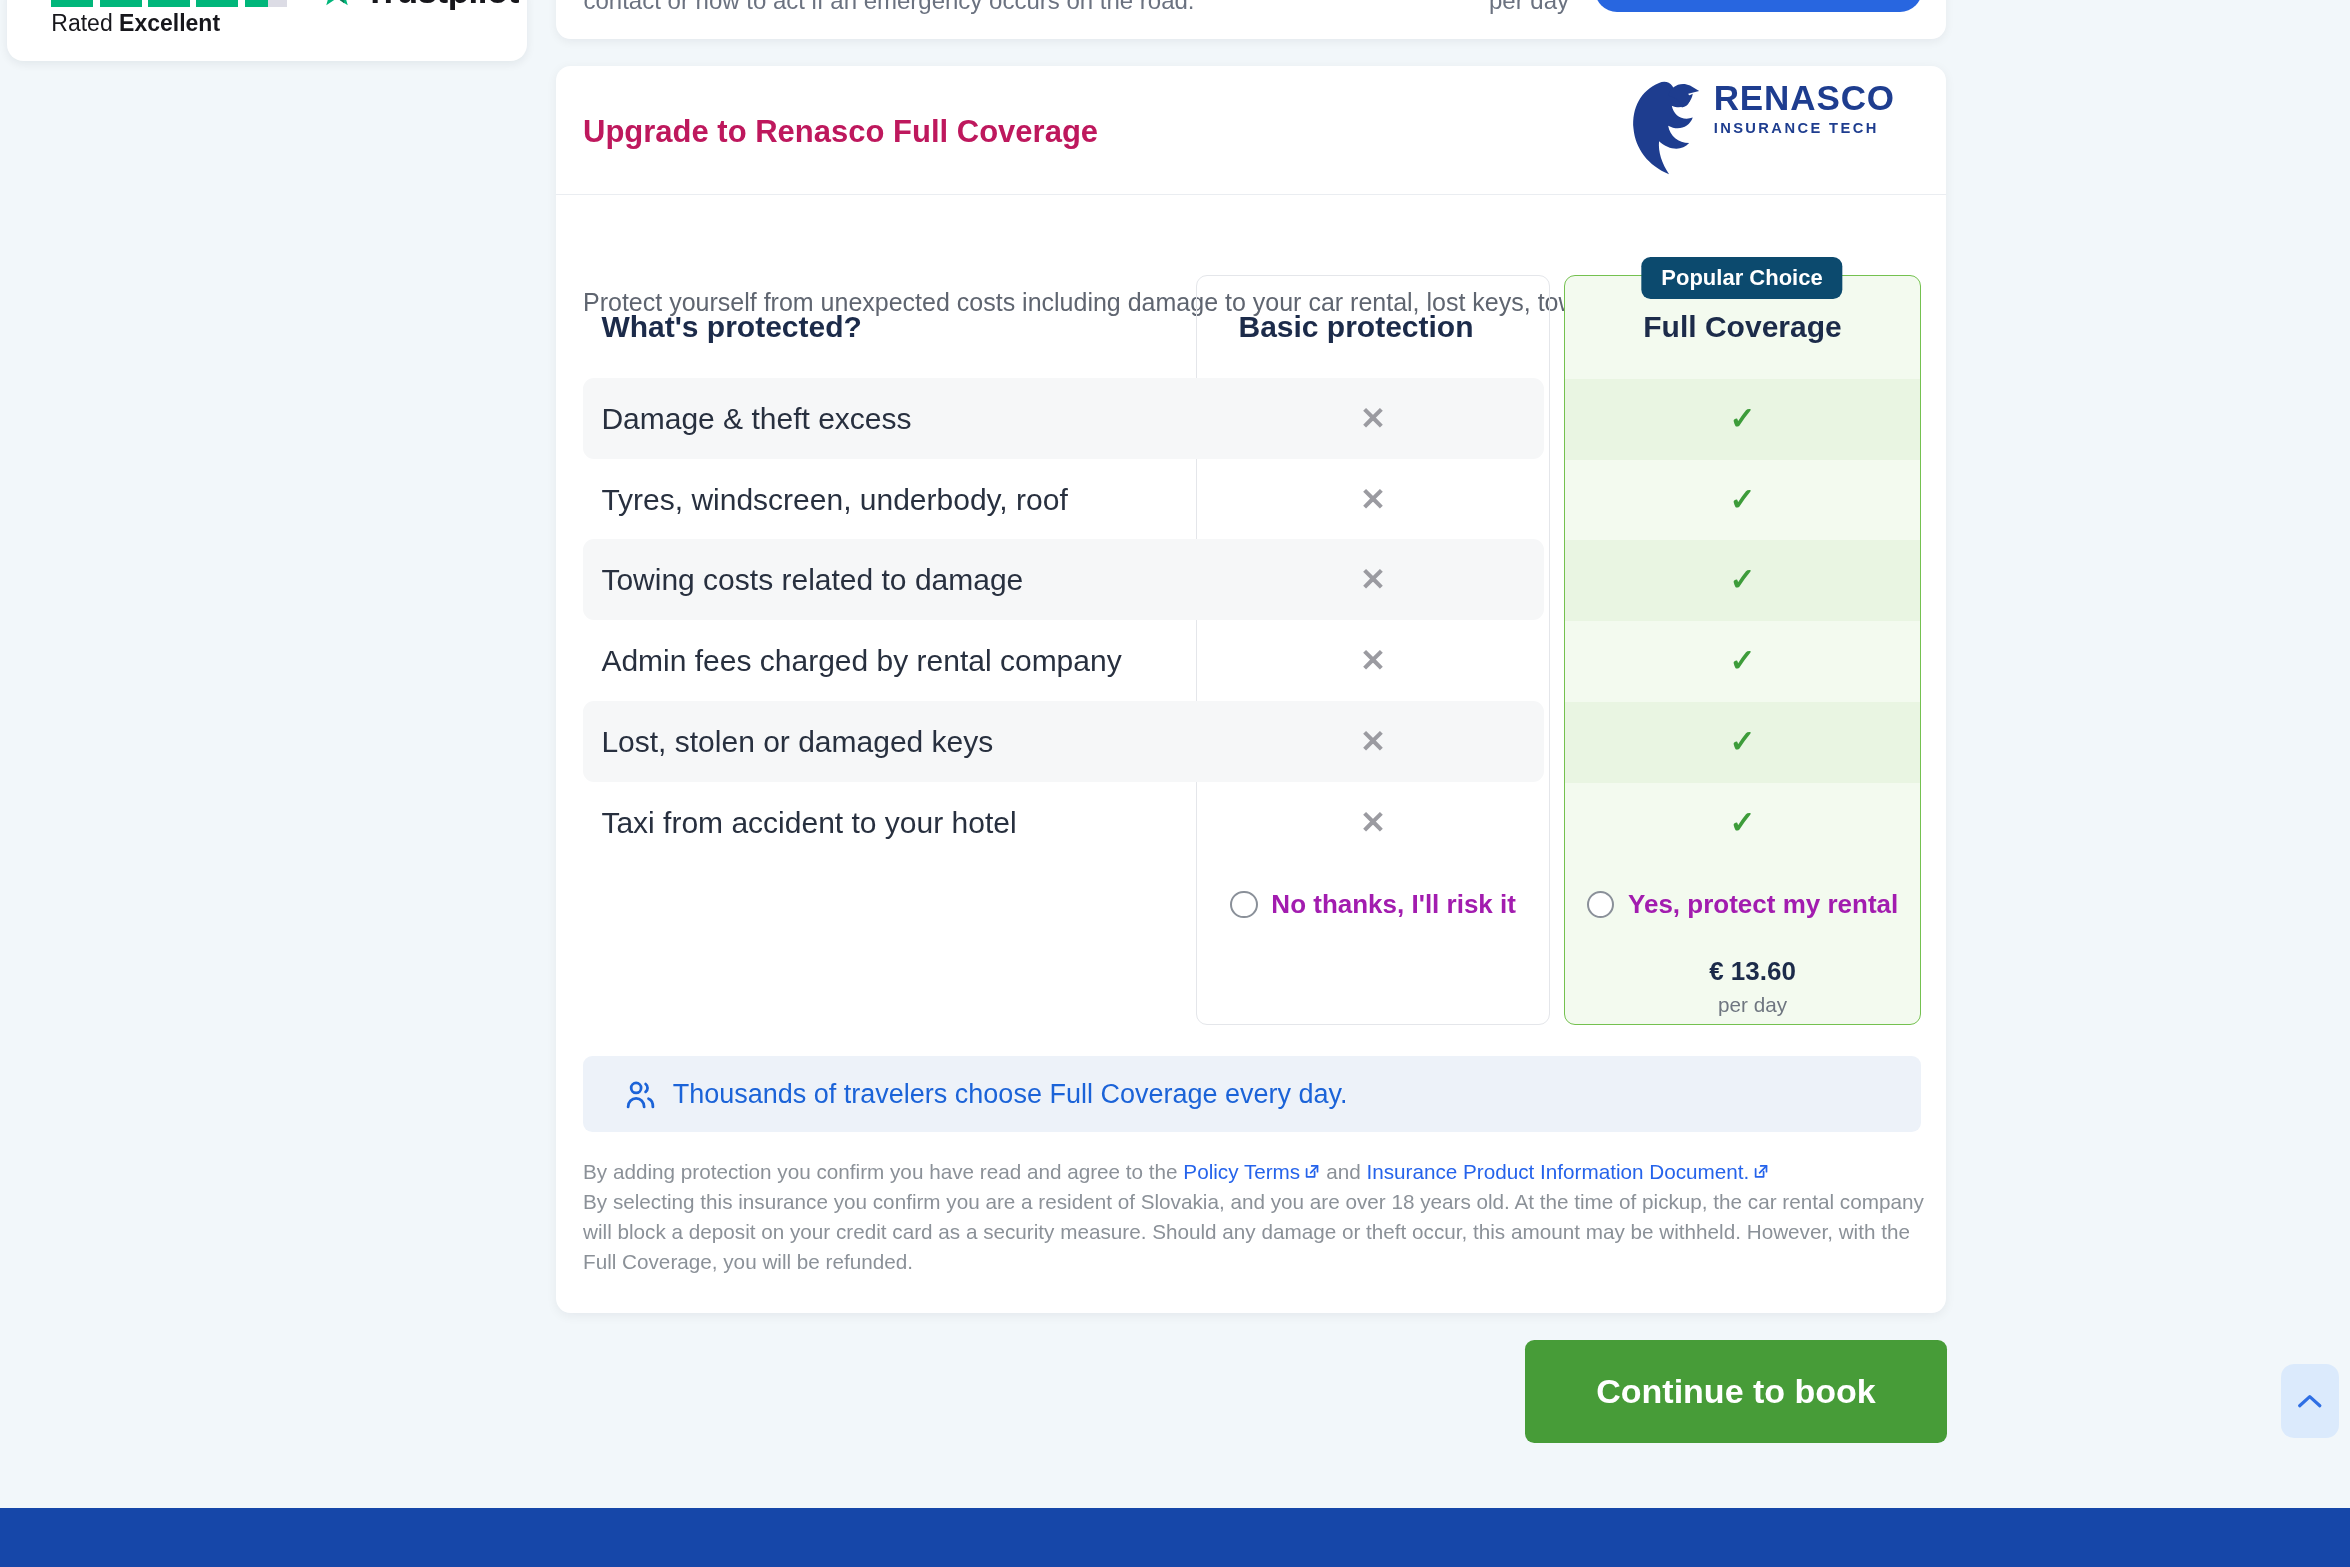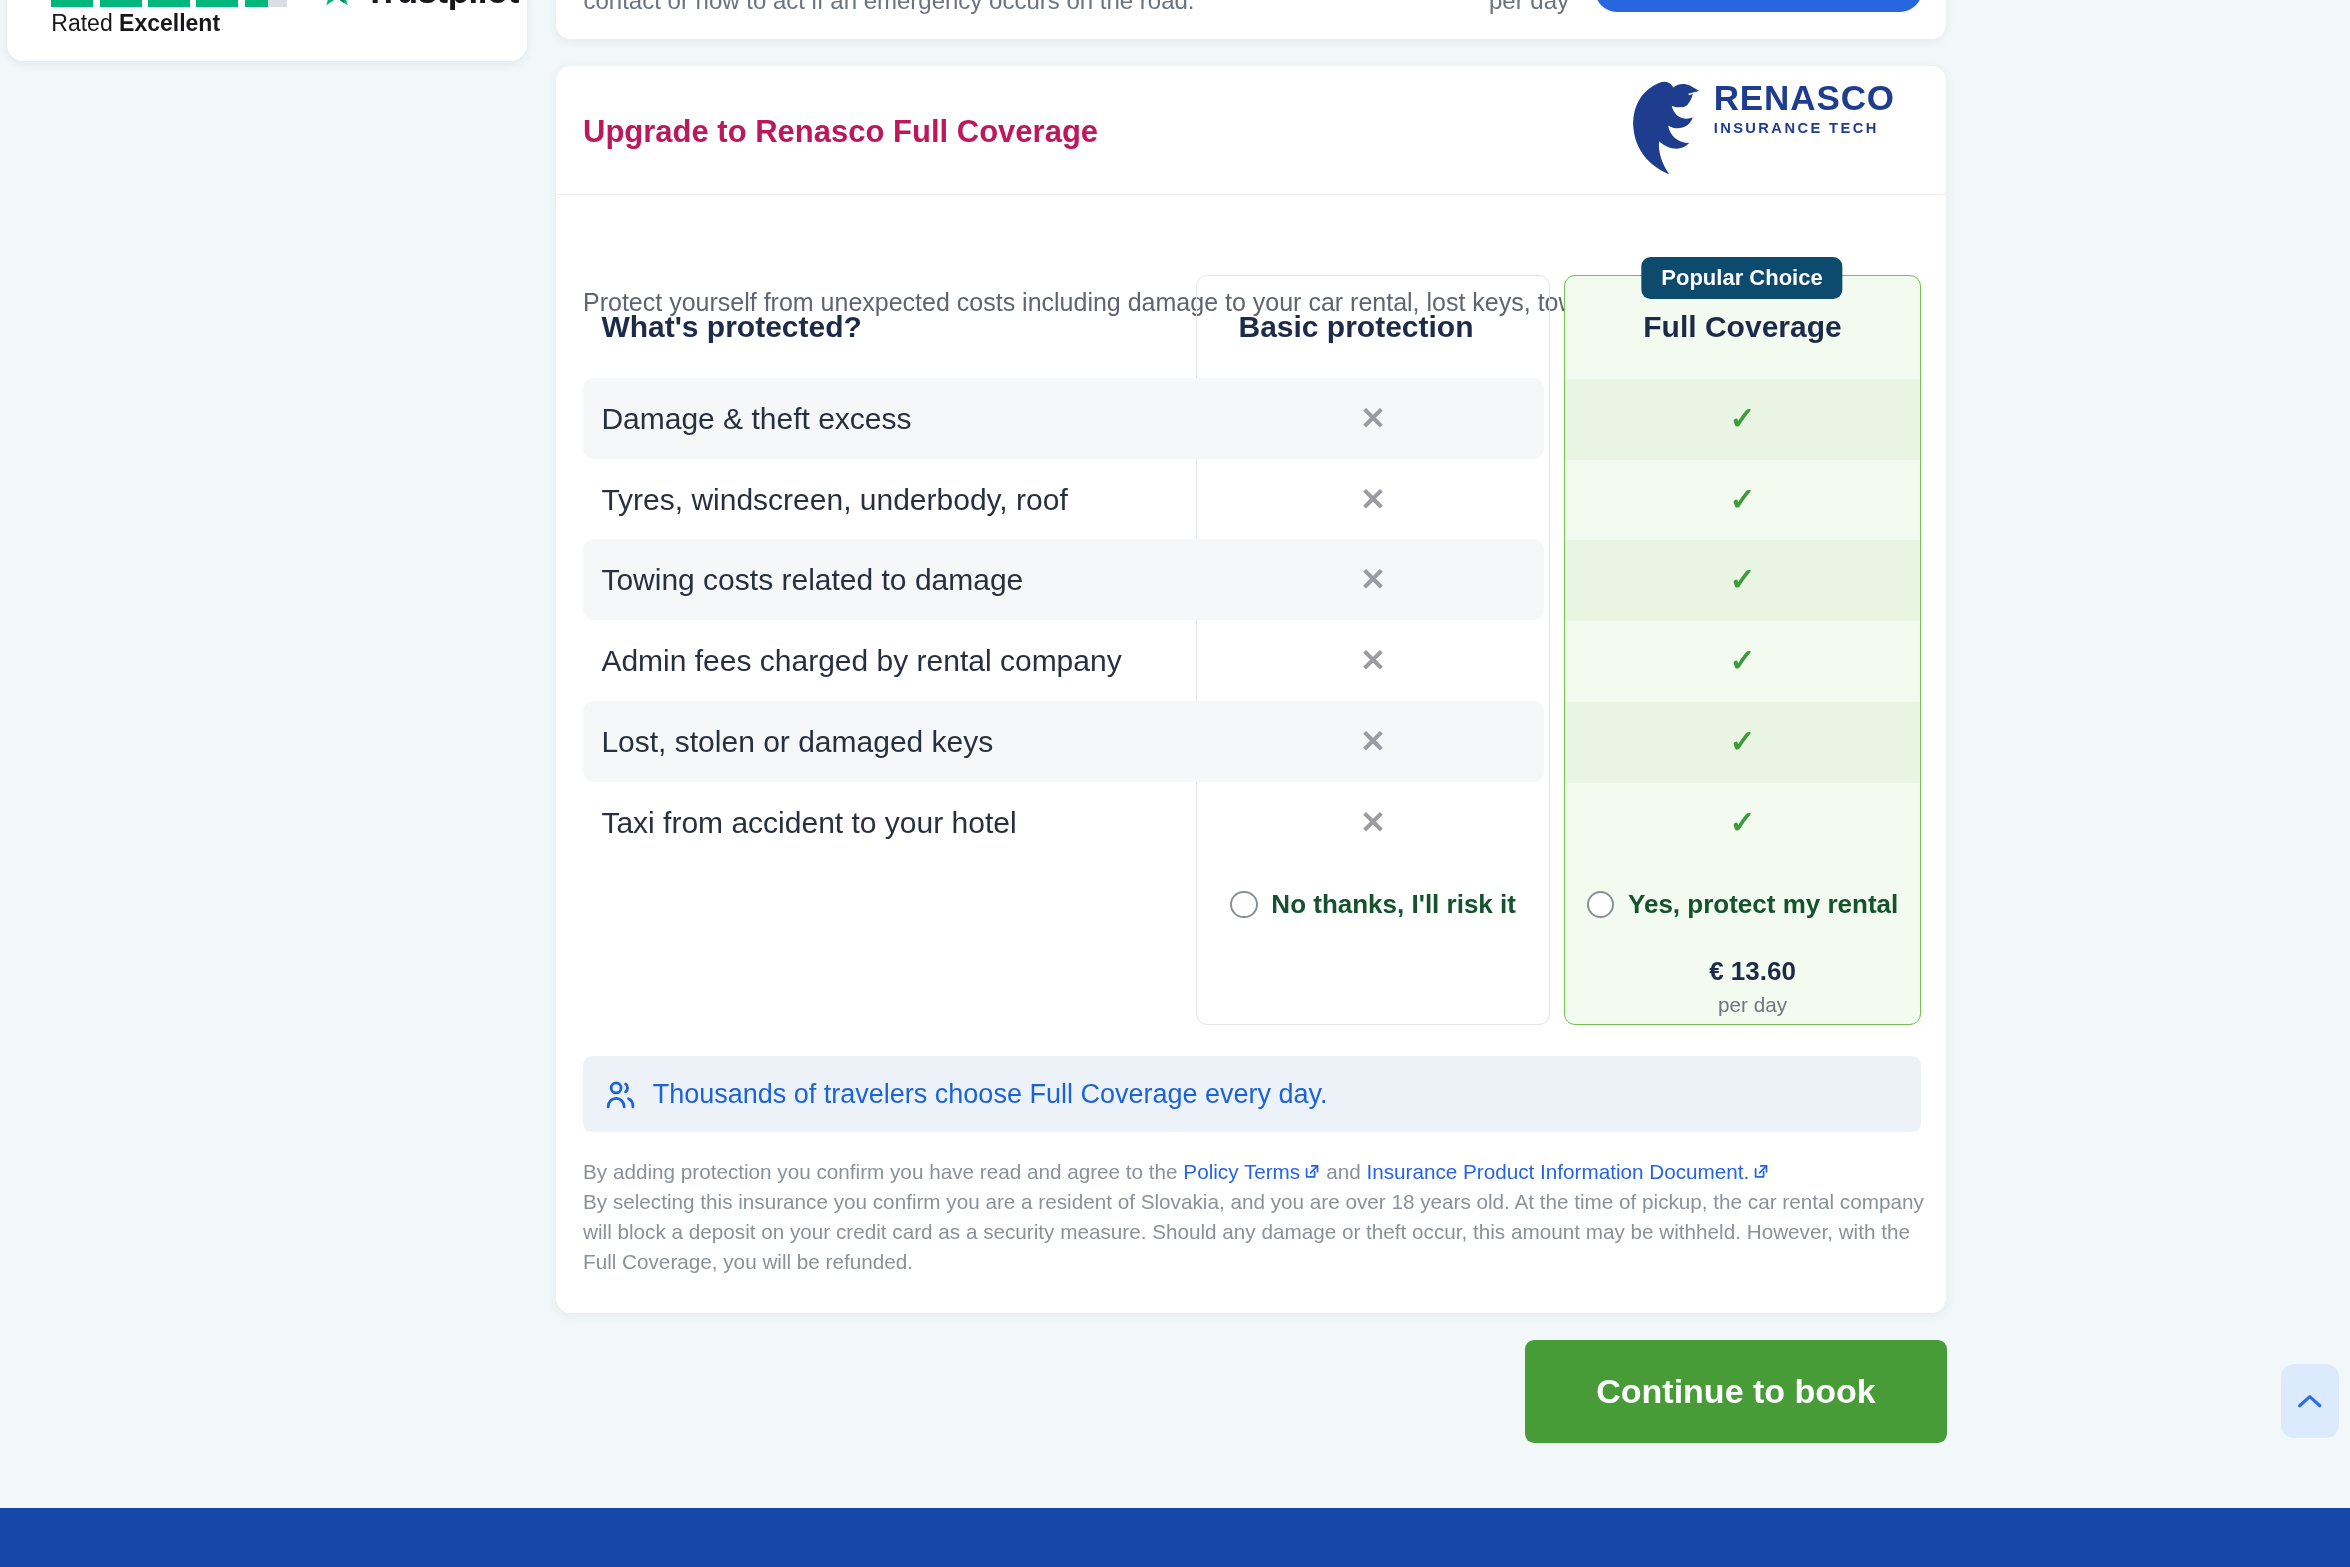--- a/index.html
+++ b/index.html
@@ -65,28 +65,28 @@
   .mark { position:absolute; top:0; height:81px; display:flex; align-items:center;
     justify-content:center; font-weight:700; }
   .mark-basic { left:613px; width:354px; font-size:31px; color:#9b9ba1; }
   .mark-full { left:981px; width:357px; font-size:31px; color:#3d9c3a; }
   
   .option { position:absolute; top:588px; height:83px; display:flex; align-items:center;
     justify-content:center; gap:13.8px; }
   .option-basic { left:613px; width:354px; }
   .option-full { left:981px; width:357px; }
   .radio { width:27.5px; height:27.5px; border:2.3px solid #8a9099; border-radius:50%; background:#fff; flex:0 0 auto; }
-  .option-label { font-size:26px; font-weight:700; color:#14532d; white-space:nowrap; }
+  .option-label { font-size:26px; font-weight:700; color:#a21caf; white-space:nowrap; }
   .price-block { position:absolute; left:981px; width:357px; top:681px; text-align:center;padding-left:20px; }
   .price { font-size:26px; font-weight:700; color:#1c2b4a; }
   .price-period { font-size:20.7px; color:#6f7680; margin-top:5.5px; }
   
   .banner { position:absolute; left:27px; top:990px; width:1338px; height:76px;
     background:#edf2f9; border-radius:9.2px; display:flex; align-items:center;
-    padding-left:20px; gap:14.7px; }
+    padding-left:40px; gap:14.7px; }
   .banner-text { font-size:27px; color:#1b63d8; }
   
   .legal { position:absolute; left:27px; top:1091px; width:1343px;
     font-size:20.7px; line-height:30px; color:#8b9198; }
   .legal a { color:#2563eb; text-decoration:none; }
   .ext-icon { display:inline-block; vertical-align:-1.8px; margin-left:2.8px; }
   
   .cta {
     position:absolute; left:1525px; top:1340px; width:422px; height:103px;
     background:#479c38; border:none; border-radius:9.2px;

